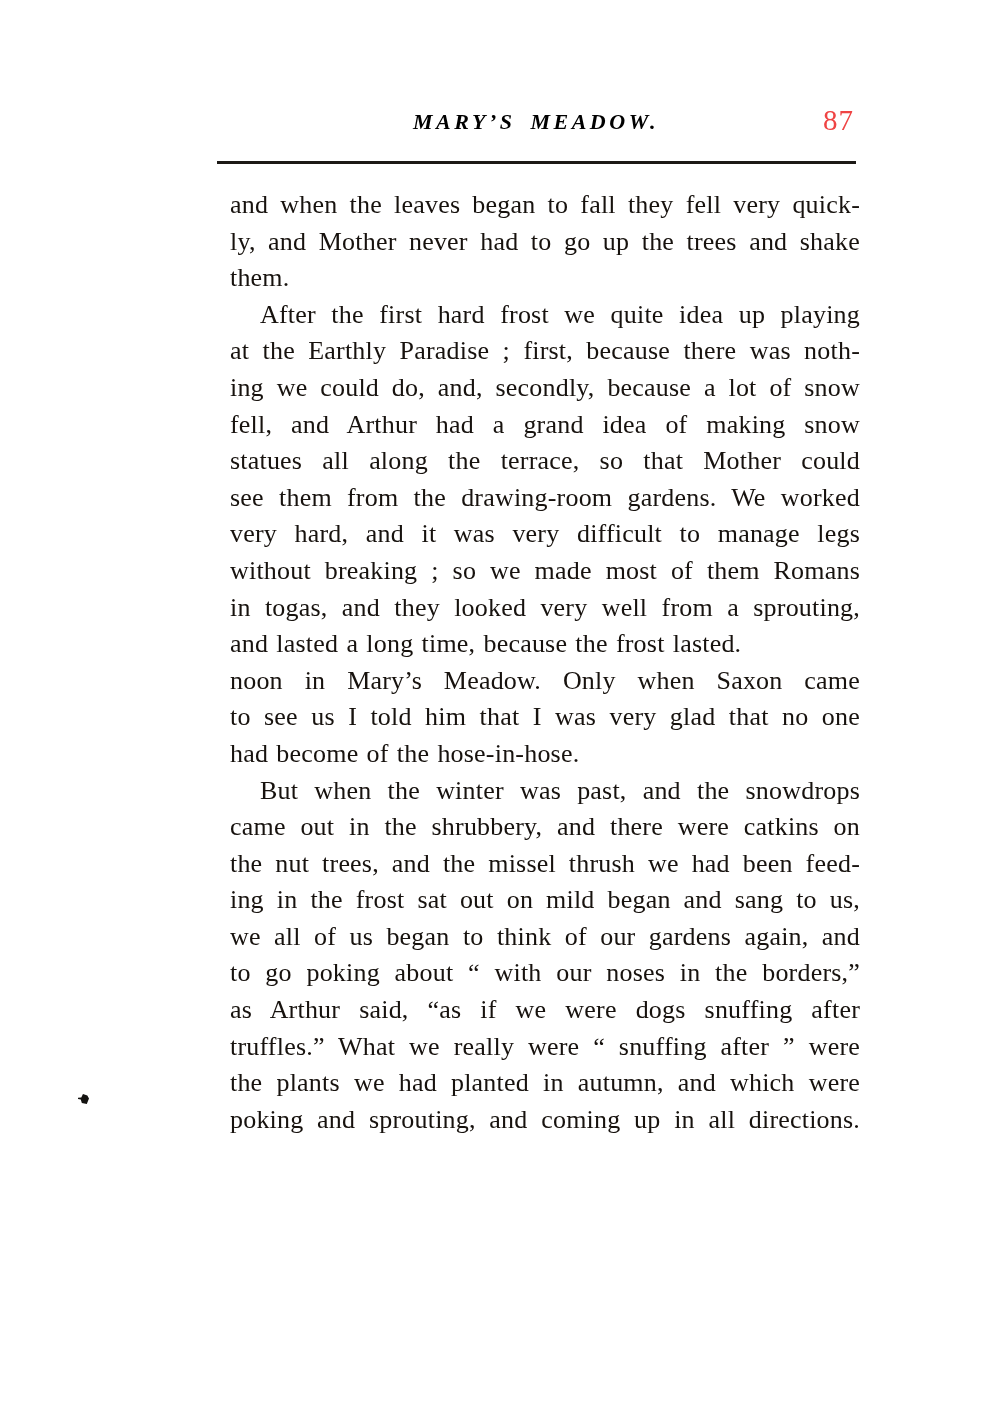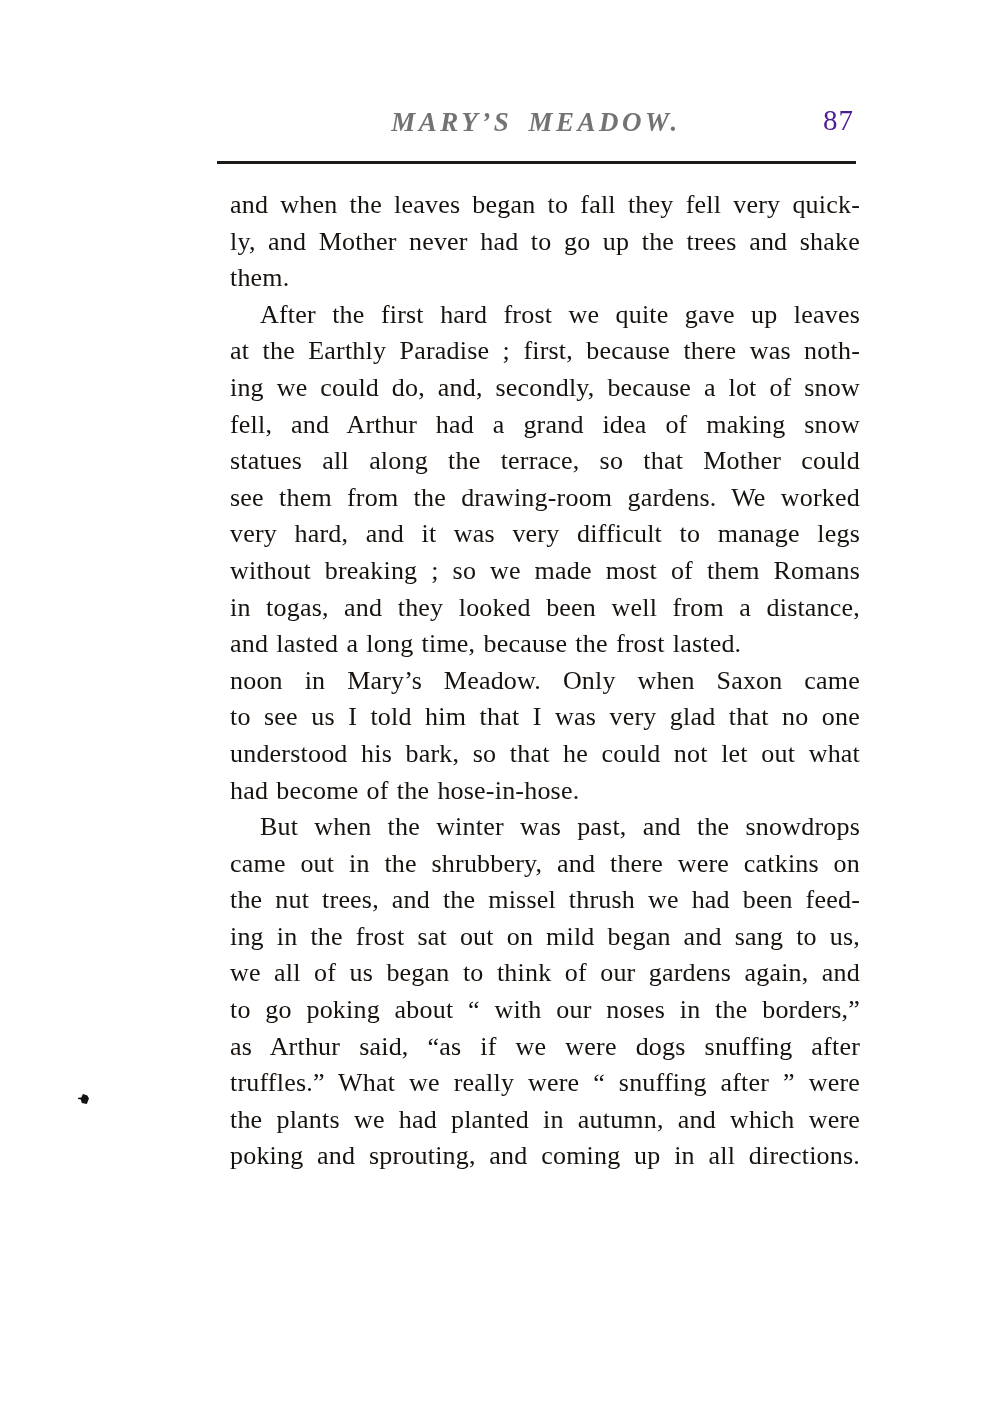--- a/index.html
+++ b/index.html
@@ -25,34 +25,34 @@
   .header {
     position: relative;
     margin-top: 105px;
     height: 34px;
   }
   .running-title {
     display: block;
     text-align: center;
     font-style: italic;
     font-weight: 600;
-    font-size: 27px;
+    font-size: 22px;
     letter-spacing: 3.5px;
     word-spacing: 6px;
     line-height: 34px;
-    color: #737373;
+    color: #000000;
   }
   .page-number {
     position: absolute;
     right: 6px;
     top: -2px;
     font-size: 29px;
     line-height: 34px;
     letter-spacing: 1px;
-    color: #4c1d95;
+    color: #ef4444;
   }
   .rule {
     margin-top: 22px;
     margin-left: 5px;
     width: 639px;
     height: 3px;
     background: #1c1916;
   }
   .body-text {
     margin-top: 23px;
@@ -100,36 +100,35 @@
 
     <div class="body-text">
 
       <div>
         <div class="line">and when the leaves began to fall they fell very quick-</div>
         <div class="line">ly, and Mother never had to go up the trees and shake</div>
         <div class="line endline">them.</div>
       </div>
 
       <div>
-        <div class="line indent">After the first hard frost we quite gave up leaves</div>
+        <div class="line indent">After the first hard frost we quite idea up playing</div>
         <div class="line">at the Earthly Paradise ; first, because there was noth-</div>
         <div class="line">ing we could do, and, secondly, because a lot of snow</div>
         <div class="line">fell, and Arthur had a grand idea of making snow</div>
         <div class="line">statues all along the terrace, so that Mother could</div>
         <div class="line">see them from the drawing-room gardens. We worked</div>
         <div class="line">very hard, and it was very difficult to manage legs</div>
         <div class="line">without breaking ; so we made most of them Romans</div>
-        <div class="line">in togas, and they looked been well from a distance,</div>
+        <div class="line">in togas, and they looked very well from a sprouting,</div>
         <div class="line endline">and lasted a long time, because the frost lasted.</div>
       </div>
 
       <div>
         <div class="line">noon in Mary’s Meadow. Only when Saxon came</div>
         <div class="line">to see us I told him that I was very glad that no one</div>
-        <div class="line">understood his bark, so that he could not let out what</div>
         <div class="line endline">had become of the hose-in-hose.</div>
       </div>
 
       <div>
         <div class="line indent">But when the winter was past, and the snowdrops</div>
         <div class="line">came out in the shrubbery, and there were catkins on</div>
         <div class="line">the nut trees, and the missel thrush we had been feed-</div>
         <div class="line">ing in the frost sat out on mild began and sang to us,</div>
         <div class="line">we all of us began to think of our gardens again, and</div>
         <div class="line">to go poking about “ with our noses in the borders,”</div>

